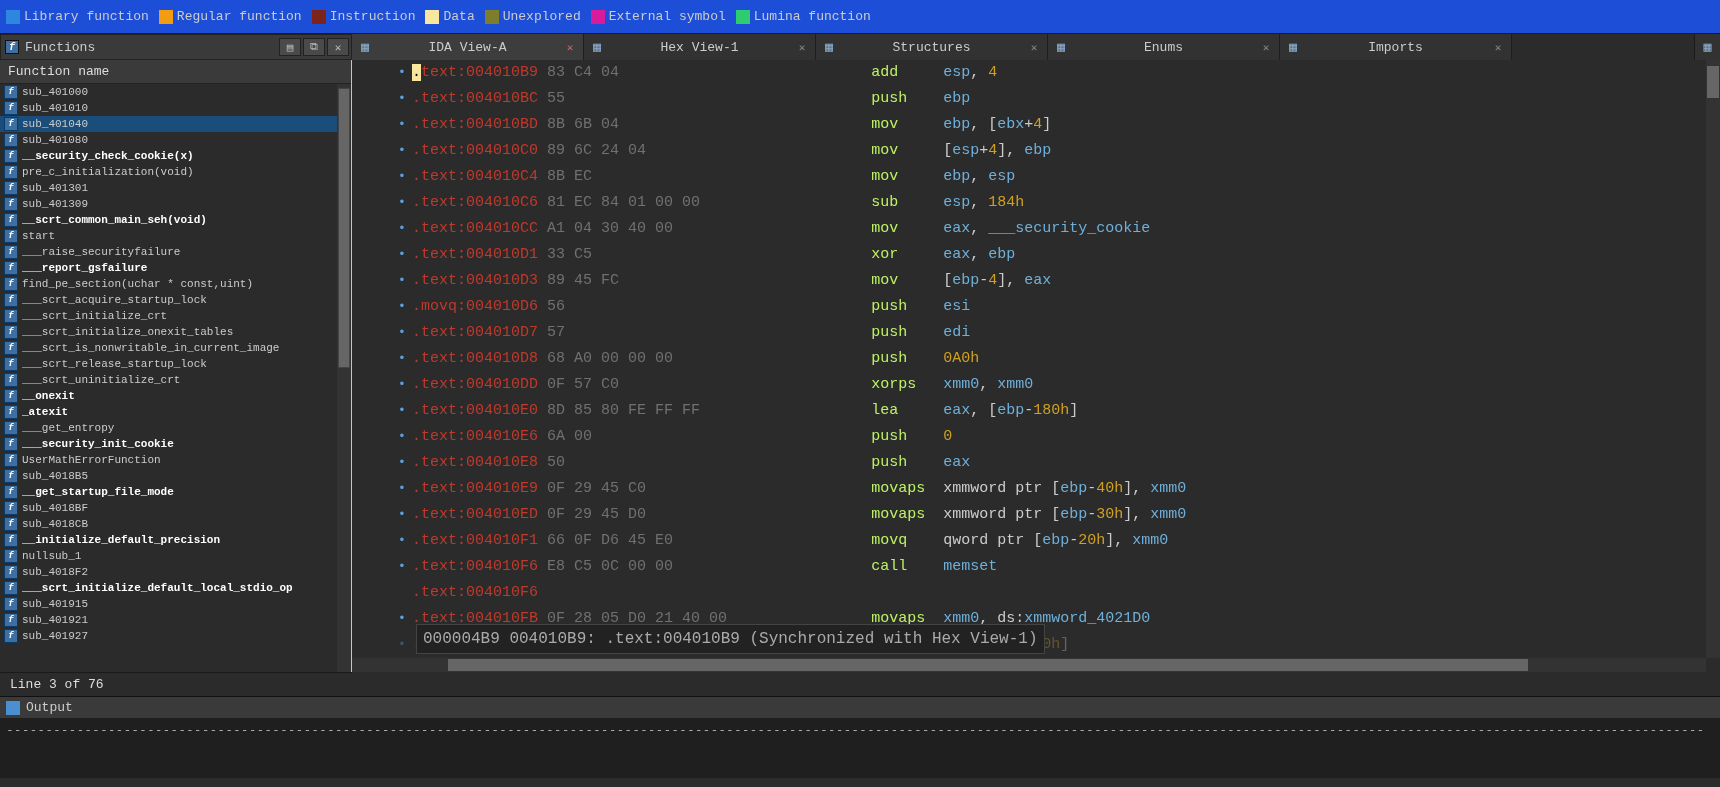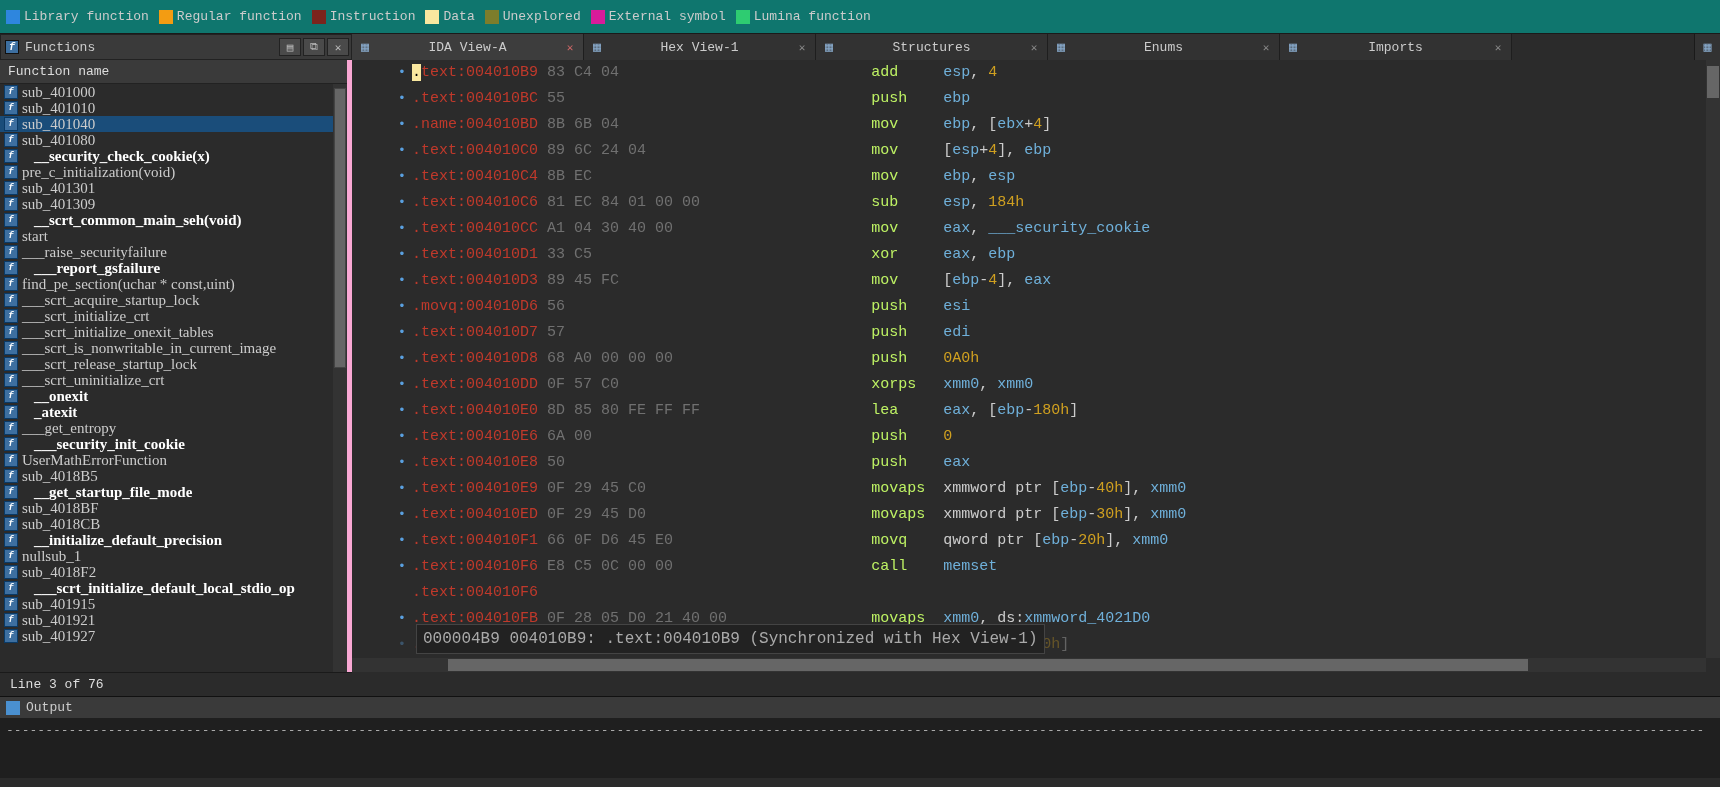--- a/index.html
+++ b/index.html
@@ -1,38 +1,38 @@
 <!DOCTYPE html>
 <html><head>
 <meta charset="utf-8">
 <style>
   * { margin:0; padding:0; box-sizing:border-box; }
   body { background:#2b2b2b; color:#ccc; font-family:"Consolas","Courier New",monospace; font-size:13px; overflow:hidden; width:1720px; height:787px; }
-  .legend { display:flex; align-items:center; gap:4px; padding:10px 6px; background:#0f766e; height:34px; border-bottom:1px solid #1a1a1a;}
+  .legend { display:flex; align-items:center; gap:4px; padding:10px 6px; background:#1d4ed8; height:34px; border-bottom:1px solid #1a1a1a;}
   .legend-item { display:flex; align-items:center; gap:4px; margin-right:6px;}
   .swatch { width:14px; height:14px; display:inline-block; }
   .row-top { display:flex; height:26px; }
   .panel-hdr { background:#3a3a3a; border:1px solid #222; display:flex; align-items:center; padding:0 4px; position:relative;}
   .panel-hdr .icon-f { width:14px; height:14px; background:#3d6fa0; color:#fff; font-style:italic; font-weight:bold; font-size:10px; display:flex; align-items:center; justify-content:center; margin-right:6px; border:1px solid #111;}
   .tabbar { display:flex; flex:1; background:#2b2b2b;}
   .tab { display:flex; align-items:center; justify-content:center; position:relative; border-right:1px solid #1e1e1e; background:#323232; padding:0 8px; min-width:232px;}
   .tab.active { background:#3d3d3d; }
   .tab .ticon { width:14px; height:14px; display:inline-flex; align-items:center; justify-content:center; color:#8ac; margin-right:8px; position:absolute; left:6px;}
   .tab .close { position:absolute; right:6px; width:14px; height:14px; color:#c66; display:flex; align-items:center; justify-content:center; font-size:11px;}
   .tab .close.gray{ color:#888;}
   .hdr-btns { position:absolute; right:2px; display:flex; gap:2px;}
   .hdr-btn { width:22px; height:18px; background:#4a4a4a; color:#bbb; display:flex; align-items:center; justify-content:center; font-size:11px; border:1px solid #222;}
   .main { display:flex; height:612px;}
-  .sidebar { width:352px; background:#2b2b2b; border-right:5px solid #f9a8d4; display:flex; flex-direction:column; position:relative;}
+  .sidebar { width:352px; background:#2b2b2b; border-right:1px solid #f9a8d4; display:flex; flex-direction:column; position:relative;}
   .col-hdr { background:#3a3a3a; color:#ddd; padding:4px 8px; border-bottom:1px solid #222;}
   .fn-list { flex:1; overflow:hidden; position:relative;}
   .fn-row { display:flex; align-items:center; height:16px; padding-left:4px; white-space:nowrap;}
   .fn-row .ficon { width:14px; height:14px; background:#3d6fa0; color:#fff; font-style:italic; font-weight:bold; font-size:9px; display:flex; align-items:center; justify-content:center; margin-right:4px; border:1px solid #0a3a66; flex:none;}
-  .fn-row span.name { color:#ccc; font-family:Liberation Serif, serif; font-size:15px;}
-  .fn-row.bold span.name { font-weight:bold; color:#fff;margin-left:12px;}
+  .fn-row span.name { color:#ccc; font-family:Liberation Mono, monospace; font-size:11px;}
+  .fn-row.bold span.name { font-weight:bold; color:#fff;}
   .fn-row.sel { background:#1a4d7a;}
   .sb-scroll { position:absolute; right:0; top:0; width:14px; height:100%; background:#333;}
   .sb-thumb { position:absolute; left:1px; width:12px; background:#666; border:1px solid #444;}
   .disasm { flex:1; background:#2b2b2b; position:relative; font-family:"Consolas","Courier New",monospace; font-size:15px; line-height:26px; overflow:hidden;}
   .dline { white-space:pre; padding-left:60px; position:relative;}
   .dot { position:absolute; left:46px; color:#5aa0e0; font-size:13px;}
   .c-addr { color:#c0392b;}
   .c-bytes { color:#707070;}
   .c-mn { color:#bef264;}
   .c-reg { color:#6fb0da;text-align:right;}
@@ -270,21 +270,21 @@
           <span class="name">sub_401927</span>
         </div>
         <div class="sb-scroll">
           <div class="sb-thumb" style="top:4px;height:280px"></div>
         </div>
     </div>
   </div>
   <div class="disasm" id="disasm">
     <div class="dline"><span class="dot">•</span><span><span class="cursor-mark">.</span><span class="c-addr">text:004010B9</span> <span class="c-bytes">83 C4 04              </span>              <span class="c-mn">add     </span><span class="c-reg">esp</span><span class="c-punct">, </span><span class="c-num">4</span></span></div>
       <div class="dline"><span class="dot">•</span><span><span class="c-addr">.text:004010BC</span> <span class="c-bytes">55                    </span>              <span class="c-mn">push    </span><span class="c-reg">ebp</span></span></div>
-      <div class="dline"><span class="dot">•</span><span><span class="c-addr">.name:004010BD</span> <span class="c-bytes">8B 6B 04              </span>              <span class="c-mn">mov     </span><span class="c-reg">ebp</span><span class="c-punct">, [</span><span class="c-reg">ebx</span><span class="c-punct">+</span><span class="c-num">4</span><span class="c-punct">]</span></span></div>
+      <div class="dline"><span class="dot">•</span><span><span class="c-addr">.text:004010BD</span> <span class="c-bytes">8B 6B 04              </span>              <span class="c-mn">mov     </span><span class="c-reg">ebp</span><span class="c-punct">, [</span><span class="c-reg">ebx</span><span class="c-punct">+</span><span class="c-num">4</span><span class="c-punct">]</span></span></div>
       <div class="dline"><span class="dot">•</span><span><span class="c-addr">.text:004010C0</span> <span class="c-bytes">89 6C 24 04           </span>              <span class="c-mn">mov     </span><span class="c-punct">[</span><span class="c-reg">esp</span><span class="c-punct">+</span><span class="c-num">4</span><span class="c-punct">], </span><span class="c-reg">ebp</span></span></div>
       <div class="dline"><span class="dot">•</span><span><span class="c-addr">.text:004010C4</span> <span class="c-bytes">8B EC                 </span>              <span class="c-mn">mov     </span><span class="c-reg">ebp</span><span class="c-punct">, </span><span class="c-reg">esp</span></span></div>
       <div class="dline"><span class="dot">•</span><span><span class="c-addr">.text:004010C6</span> <span class="c-bytes">81 EC 84 01 00 00     </span>              <span class="c-mn">sub     </span><span class="c-reg">esp</span><span class="c-punct">, </span><span class="c-num">184h</span></span></div>
       <div class="dline"><span class="dot">•</span><span><span class="c-addr">.text:004010CC</span> <span class="c-bytes">A1 04 30 40 00        </span>              <span class="c-mn">mov     </span><span class="c-reg">eax</span><span class="c-punct">, </span><span class="c-id">___security_cookie</span></span></div>
       <div class="dline"><span class="dot">•</span><span><span class="c-addr">.text:004010D1</span> <span class="c-bytes">33 C5                 </span>              <span class="c-mn">xor     </span><span class="c-reg">eax</span><span class="c-punct">, </span><span class="c-reg">ebp</span></span></div>
       <div class="dline"><span class="dot">•</span><span><span class="c-addr">.text:004010D3</span> <span class="c-bytes">89 45 FC              </span>              <span class="c-mn">mov     </span><span class="c-punct">[</span><span class="c-reg">ebp</span><span class="c-punct">-</span><span class="c-num">4</span><span class="c-punct">], </span><span class="c-reg">eax</span></span></div>
       <div class="dline"><span class="dot">•</span><span><span class="c-addr">.movq:004010D6</span> <span class="c-bytes">56                    </span>              <span class="c-mn">push    </span><span class="c-reg">esi</span></span></div>
       <div class="dline"><span class="dot">•</span><span><span class="c-addr">.text:004010D7</span> <span class="c-bytes">57                    </span>              <span class="c-mn">push    </span><span class="c-reg">edi</span></span></div>
       <div class="dline"><span class="dot">•</span><span><span class="c-addr">.text:004010D8</span> <span class="c-bytes">68 A0 00 00 00        </span>              <span class="c-mn">push    </span><span class="c-num">0A0h</span></span></div>
       <div class="dline"><span class="dot">•</span><span><span class="c-addr">.text:004010DD</span> <span class="c-bytes">0F 57 C0              </span>              <span class="c-mn">xorps   </span><span class="c-reg">xmm0</span><span class="c-punct">, </span><span class="c-reg">xmm0</span></span></div>

